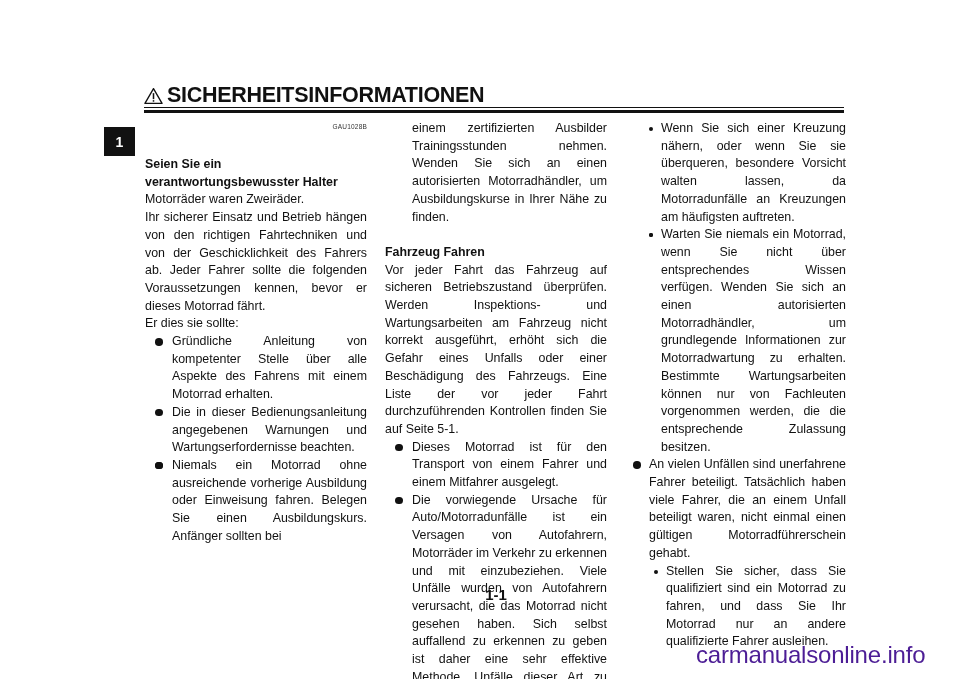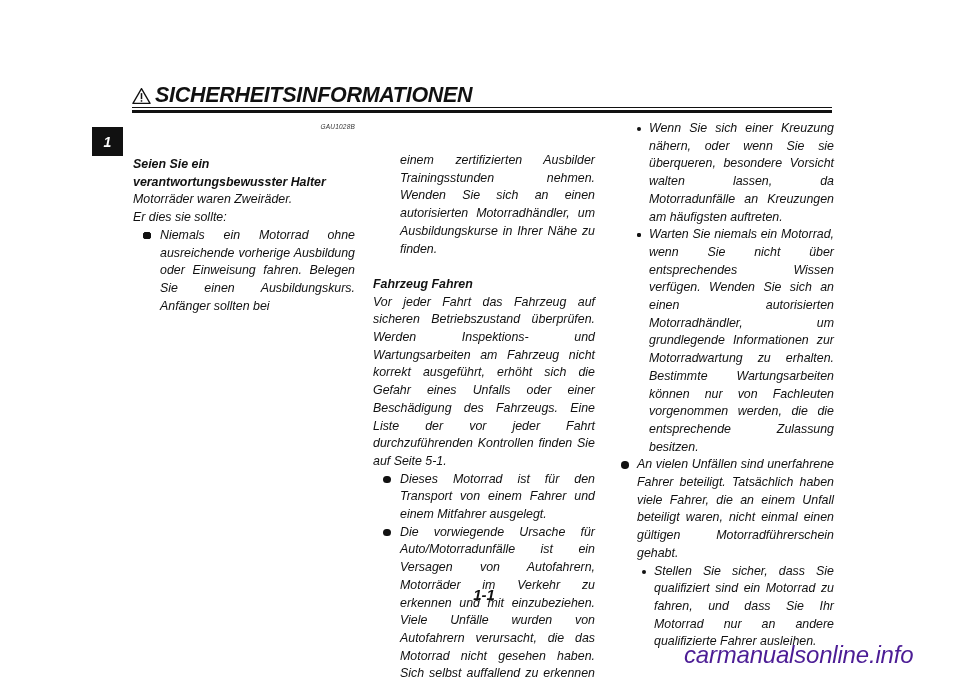--- a/index.html
+++ b/index.html
@@ -1,18 +1,18 @@
 <!DOCTYPE html>
 <html><head>
 <meta charset="utf-8">
 <style>
   html, body { margin: 0; padding: 0; background: #ffffff; }
   body { width: 960px; height: 679px; position: relative; overflow: hidden;
          font-family: "Liberation Sans", sans-serif; color: #111; }
-  .page { position: absolute; left: 4px; top: 0; width: 856px; height: 679px; font-style: italic; }
+  .page { position: absolute; left: 16px; top: 0; width: 856px; height: 679px; }
 
   .header { position: absolute; left: 128px; top: 84px; width: 702px; }
   .header-title { font-weight: bold; font-size: 21.5px; letter-spacing: -0.3px;
                   line-height: 22px; display: flex; align-items: flex-end; }
   .warn-icon { width: 19px; height: 18px; margin-right: 4px; margin-bottom: 1px; }
   .rule-thin { position: absolute; left: 0; top: 23px; width: 700px; height: 1.2px; background: #111; }
   .rule-thick { position: absolute; left: 0; top: 26px; width: 700px; height: 3px; background: #111; }
 
   .chapter-tab { position: absolute; left: 88px; top: 127px; width: 31px; height: 29px;
                  background: #111; color: #fff; font-weight: bold; font-size: 14px;
@@ -33,21 +33,21 @@
   .big-item .dot { position: absolute; left: 10px; top: 5px; width: 7.5px; height: 7.5px;
                    border-radius: 50%; background: #111; }
   .small-item { position: relative; padding-left: 17px; text-align: justify; }
   .small-item .sdot { position: absolute; left: 5px; top: 7px; width: 4px; height: 4px;
                       border-radius: 50%; background: #111; }
   .col3 .big-item { padding-left: 25px; }
   .col3 .big-item .dot { left: 9px; }
   .col3 .sub { padding-left: 25px; }
   .col3 .top-small { padding-left: 37px; }
   .col3 .top-small .sdot { left: 25px; }
-  .col2 .cont { padding-left: 27px; text-align: justify; margin-top: 32px; }
+  .col2 .cont { padding-left: 27px; text-align: justify; }
 
   .page-number { position: absolute; left: 460px; top: 586px; font-size: 15px;
                  font-weight: bold; width: 40px; text-align: center; }
   .watermark { position: absolute; left: 680px; top: 641px; font-size: 24px;
                color: #4c1d95; letter-spacing: -0.2px; }
 </style>
 </head>
 <body>
 
 <div class="page">
@@ -64,23 +64,24 @@
     <div class="rule-thin"></div>
     <div class="rule-thick"></div>
   </div>
 
   <div class="chapter-tab">1</div>
 
   <div class="col col1">
     <div class="code">GAU1028B</div>
     <div class="h">Seien Sie ein verantwortungsbewusster Halter</div>
     <div class="p">Motorräder waren Zweiräder.</div>
+    <div class="p">Ihr sicherer Einsatz und Betrieb hängen von den richtigen Fahrtechniken und von der Geschicklichkeit des Fahrers ab. Jeder Fahrer sollte die folgenden Voraussetzungen kennen, bevor er dieses Motorrad fährt.</div>
     <div class="p">Er dies sie sollte:</div>
-    <div class="big-item"><span class="dot"></span></div>
-    <div class="big-item"><span class="dot"></span></div>
+    <div class="big-item"><span class="dot"></span><span>Gründliche Anleitung von kompetenter Stelle über alle Aspekte des Fahrens mit einem Motorrad erhalten.</span></div>
+    <div class="big-item"><span class="dot"></span><span>Die in dieser Bedienungsanleitung angegebenen Warnungen und Wartungserfordernisse beachten.</span></div>
     <div class="big-item"><span class="dot"></span></div>
     <div class="big-item"><span class="dot"></span><span>Niemals ein Motorrad ohne ausreichende vorherige Ausbildung oder Einweisung fahren. Belegen Sie einen Ausbildungskurs. Anfänger sollten bei</span></div>
   </div>
 
   <div class="col col2">
     <div class="cont">einem zertifizierten Ausbilder Trainingsstunden nehmen. Wenden Sie sich an einen autorisierten Motorradhändler, um Ausbildungskurse in Ihrer Nähe zu finden.</div>
     <div class="spacer"></div>
     <div class="h">Fahrzeug Fahren</div>
     <div class="p">Vor jeder Fahrt das Fahrzeug auf sicheren Betriebszustand überprüfen. Werden Inspektions- und Wartungsarbeiten am Fahrzeug nicht korrekt ausgeführt, erhöht sich die Gefahr eines Unfalls oder einer Beschädigung des Fahrzeugs. Eine Liste der vor jeder Fahrt durchzuführenden Kontrollen finden Sie auf Seite 5-1.</div>
     <div class="big-item"><span class="dot"></span><span>Dieses Motorrad ist für den Transport von einem Fahrer und einem Mitfahrer ausgelegt.</span></div>

